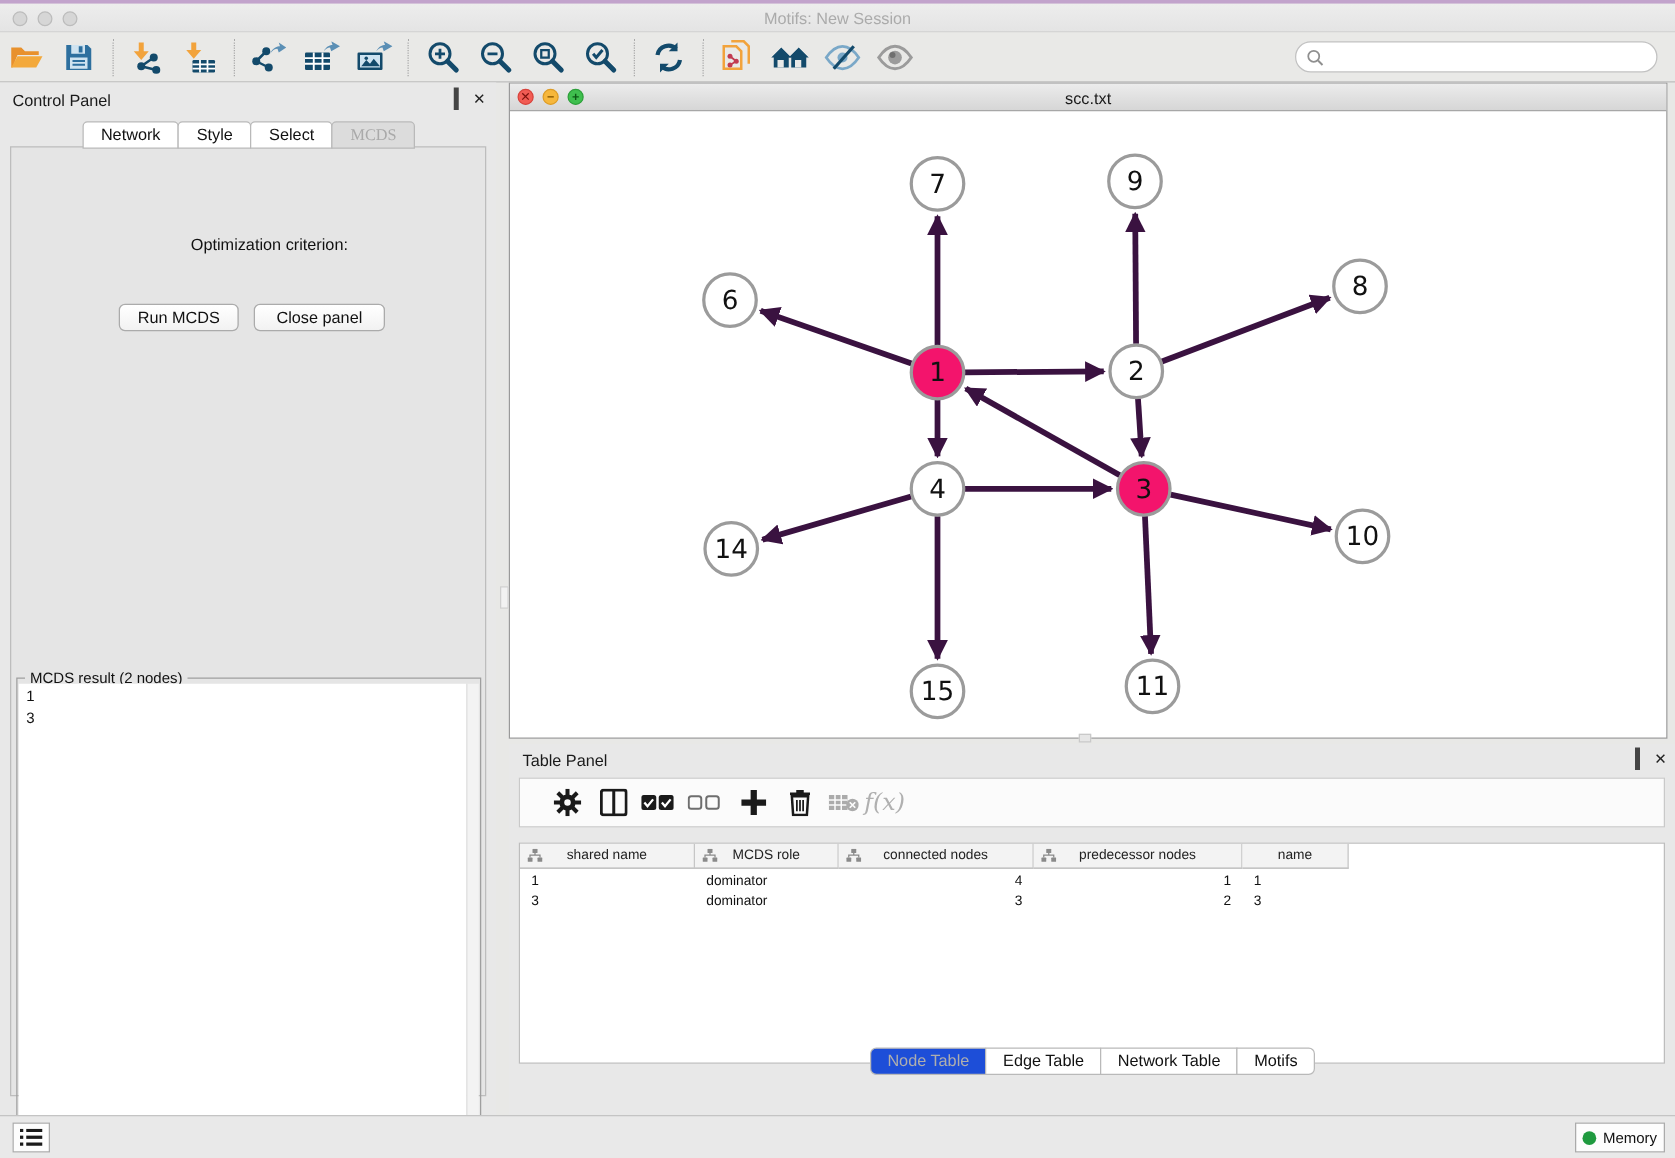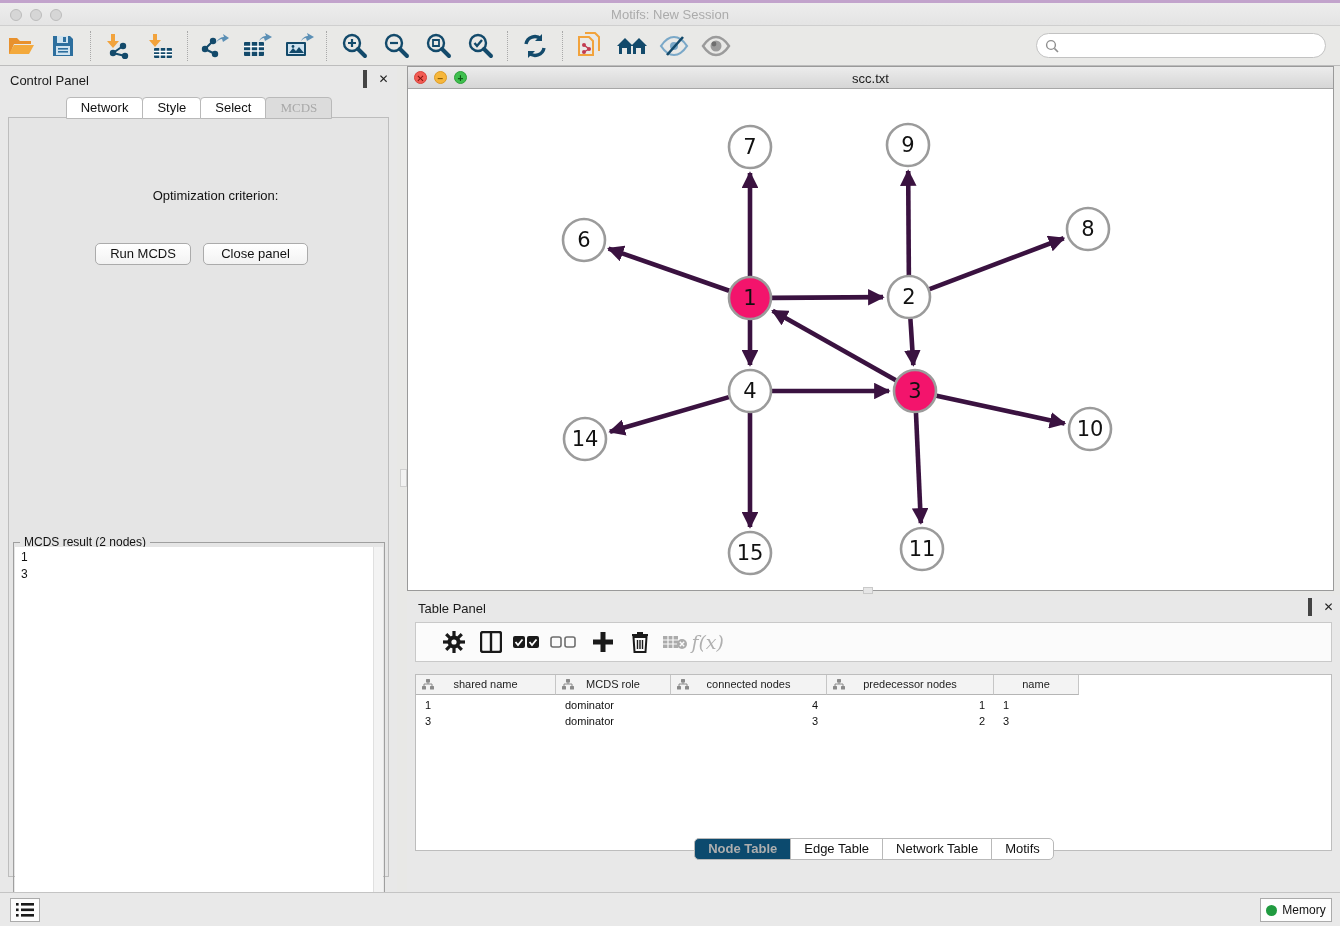--- a/index.html
+++ b/index.html
@@ -81,21 +81,21 @@
   .th { position:relative; height:20px; background:#f3f3f3; border-right:1px solid #c6c6c6;
     border-bottom:1px solid #b5b5b5; font-size:11px; color:#222; text-align:center; line-height:19px; }
   .th .sort-ic { position:absolute; left:6px; top:4px; }
   .tr { position:absolute; left:0; height:16px; width:100%; display:flex; }
   .td { height:16px; font-size:11px; line-height:16px; color:#111; padding:0 9px; }
   #tp-tabs { position:absolute; left:0; bottom:32px; width:100%; display:flex; justify-content:center; }
   .btab { height:22px; padding:0 13px; background:#fff; border:1px solid #b9b9b9; margin-right:-1px;
     font-size:13px; line-height:20px; color:#111; }
   .btab:first-child { border-radius:5px 0 0 5px; }
   .btab:last-child  { border-radius:0 5px 5px 0; }
-  .btab.selected { background:#0c4a6e; color:#aeaeae;font-weight:bold; }
+  .btab.selected { background:#1d4ed8; color:#aeaeae; }
 
   
   #status-bar { position:absolute; left:0; top:892px; width:1340px; height:34px;
     background:#e9e9e9; border-top:1px solid #c4c4c4; }
   #list-btn { position:absolute; left:10px; top:5px; width:30px; height:24px; background:#fdfdfd;
     border:1px solid #ababab; display:flex; align-items:center; justify-content:center; }
   #memory-btn { position:absolute; right:8px; top:5px; width:72px; height:24px; background:#fdfdfd;
     border:1px solid #ababab; display:flex; align-items:center; justify-content:center; gap:5px;
     font-size:12px; color:#111; }
   #memory-dot { width:11px; height:11px; border-radius:50%; background:#1f9a3f; }

